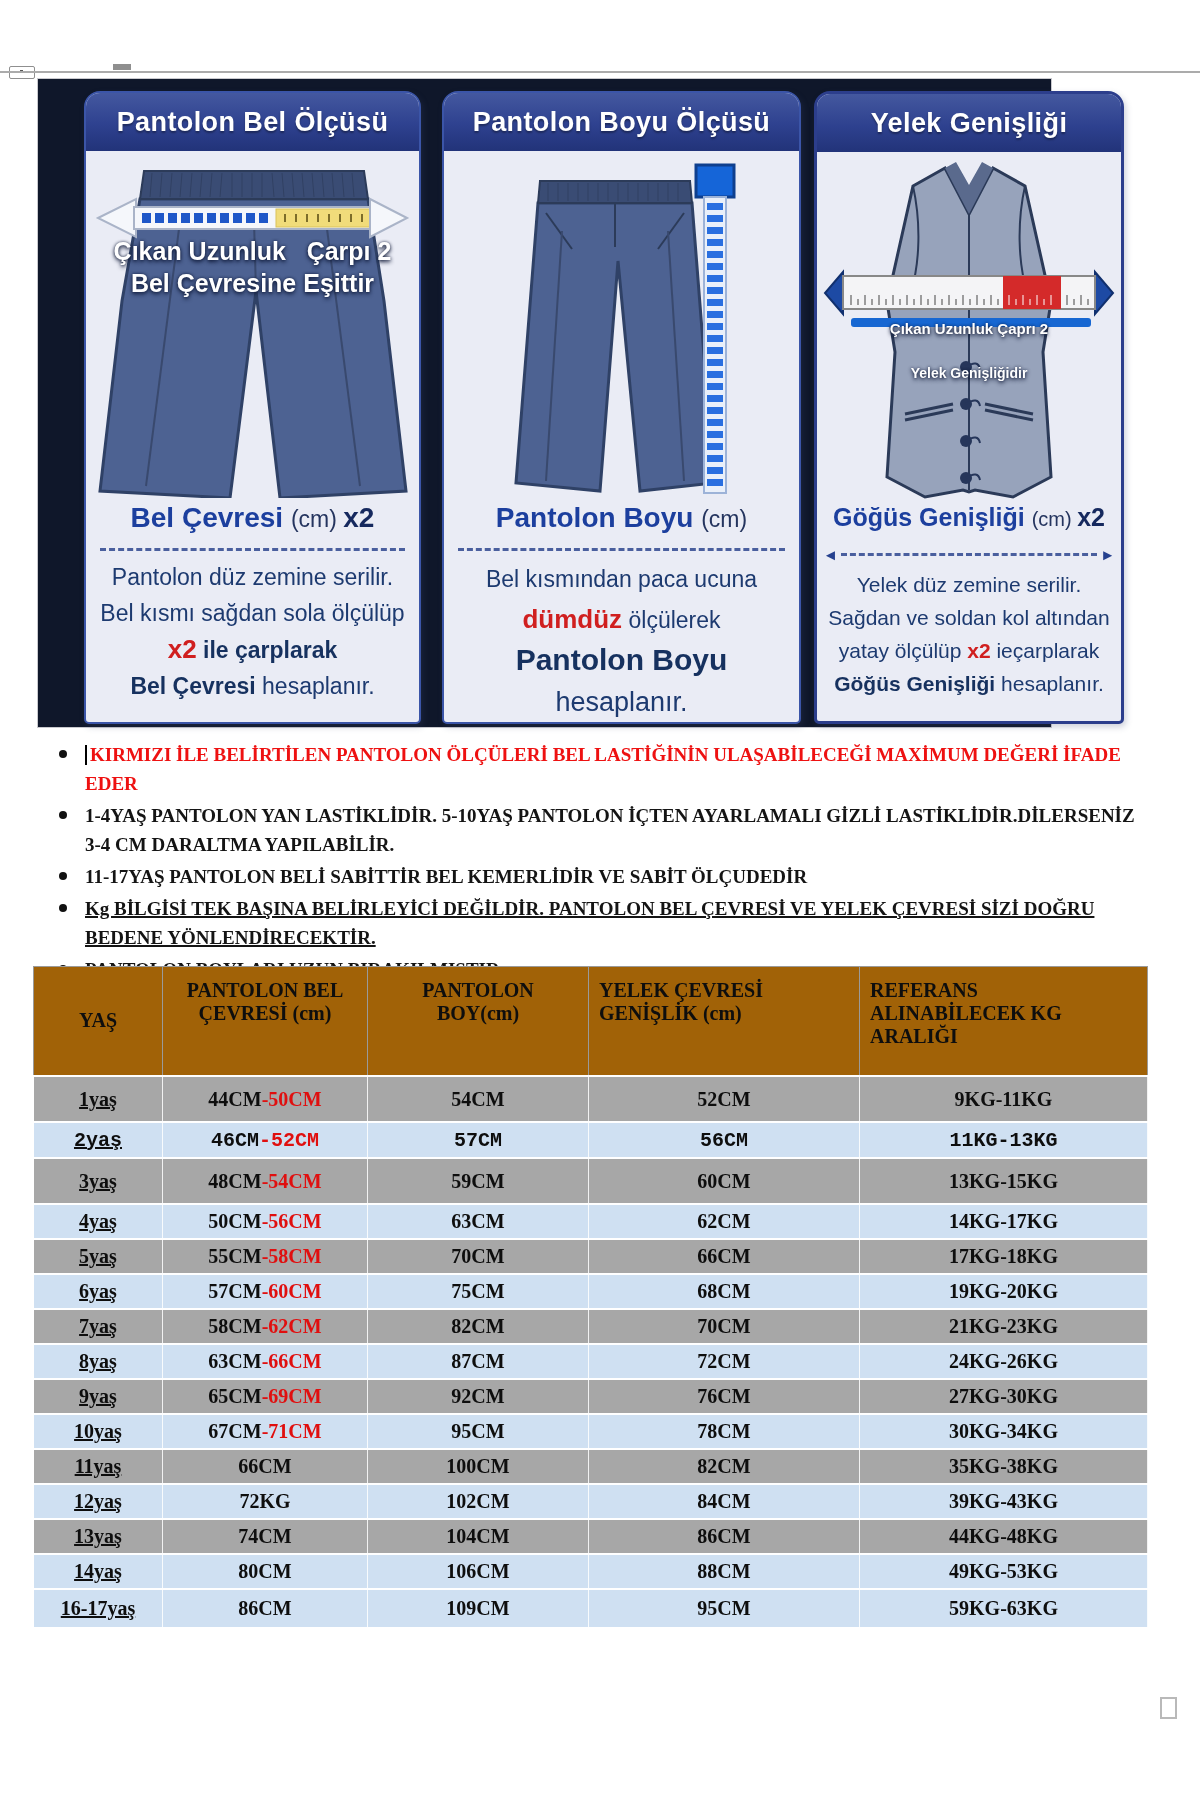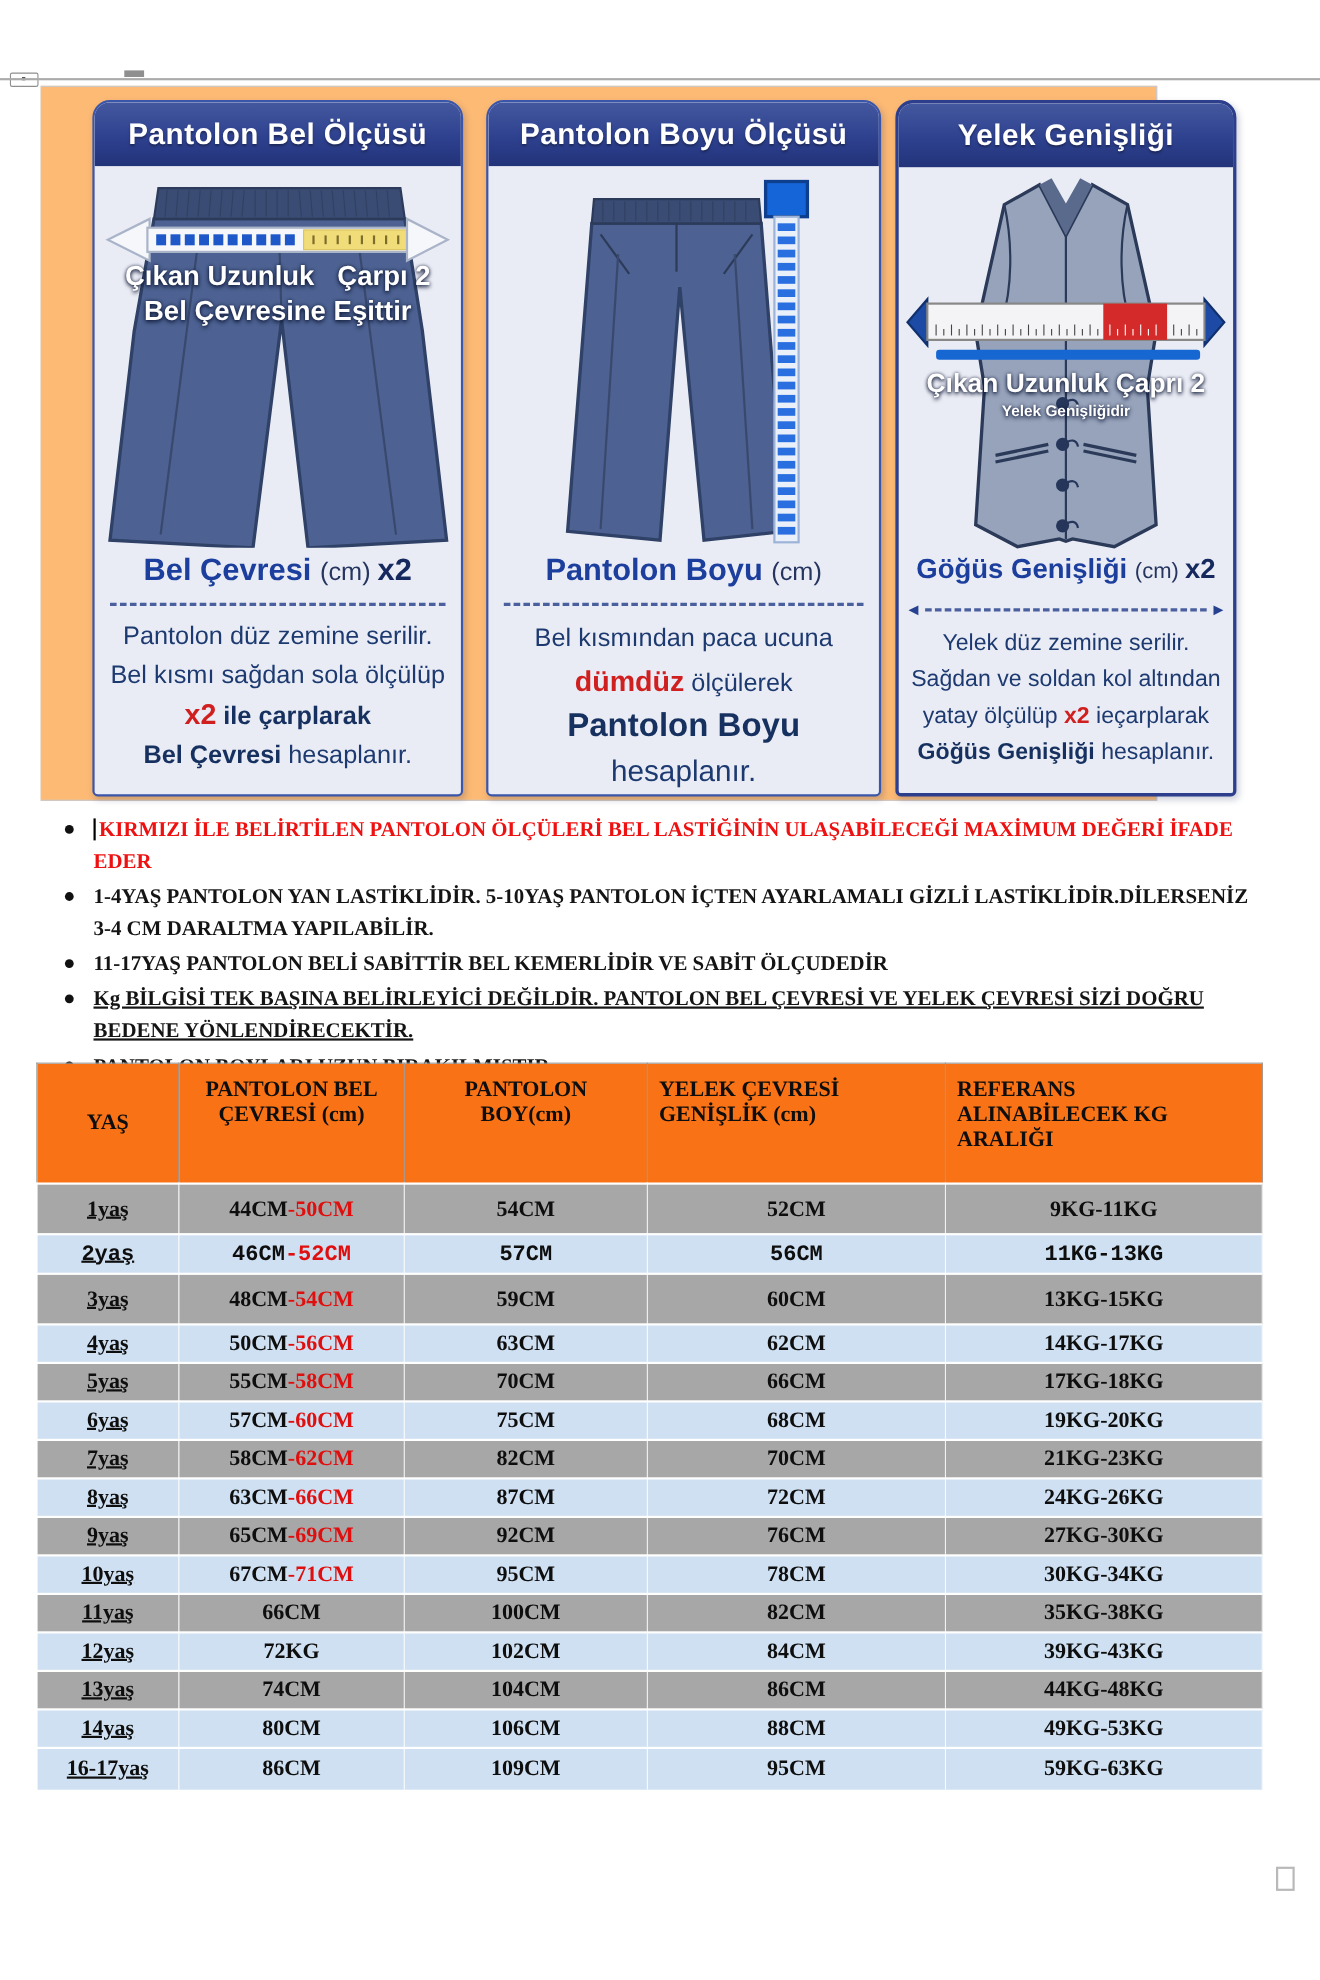--- a/index.html
+++ b/index.html
@@ -8,40 +8,40 @@
 
   
   .top-rule   { position:absolute; left:0; top:71px; width:1200px; height:2px; background:#ababab; }
   .corner-box { position:absolute; left:9px; top:66px; width:24px; height:11px;
                 border:1px solid #8f8f8f; background:#fff; border-radius:2px; }
   .corner-box::after { content:""; position:absolute; left:10px; top:3px; width:3px; height:3px; background:#555; }
   .top-dash   { position:absolute; left:113px; top:64px; width:18px; height:6px; background:#8f8f8f; }
 
   
   .figure { position:absolute; left:37px; top:78px; width:1015px; height:650px;
-            background:#fdba74; border:1px solid #c9c9ce; box-sizing:border-box; }
+            background:#0f172a; border:1px solid #c9c9ce; box-sizing:border-box; }
   .panel  { position:absolute; top:12px; height:633px; background:#eaecf5;
             border:2px solid #3b55a8; border-radius:16px 16px 5px 5px;
             box-sizing:border-box; overflow:hidden; box-shadow:2px 3px 6px rgba(60,70,110,.25); }
   .panel.p1 { left:46px;  width:337px; }
   .panel.p2 { left:404px; width:359px; }
   .panel.p3 { left:776px; width:310px; border-width:3px; border-color:#2c3e8c; }
 
   .panel-header { height:58px; display:flex; align-items:center; justify-content:center;
                   background:linear-gradient(180deg,#44589f 0%,#2e418f 55%,#223379 100%);
                   color:#fff; font-weight:bold; font-size:27px; letter-spacing:.4px;
                   text-shadow:0 2px 2px rgba(0,0,0,.35); }
 
   .ill { position:relative; height:347px; }
   .ill svg { position:absolute; left:0; top:0; }
   .overlay { position:absolute; left:0; right:0; text-align:center; color:#fff; font-weight:bold;
              text-shadow:0 2px 4px rgba(10,20,50,.9), 0 0 3px rgba(10,20,50,.7); }
   .p1 .ov1 { top:86px;  font-size:25px; }
   .p1 .ov2 { top:118px; font-size:25px; }
-  .p3 .ov1 { top:183px; font-size:24px; }
+  .p3 .ov1 { top:168px; font-size:15px; }
   .p3 .ov2 { top:213px; font-size:14px; }
 
   .caption { height:42px; display:flex; align-items:baseline; justify-content:center; white-space:pre; padding-top:4px; }
   .cap-main { color:#1c3f9e; font-weight:bold; font-size:28px; }
   .cap-unit { color:#25355f; font-size:23px; }
   .cap-mult { color:#16295e; font-weight:bold; font-size:28px; }
   .p3 .cap-main, .p3 .cap-mult { font-size:25px; }
   .p3 .cap-unit { font-size:20px; }
 
   .dashline { margin:4px 14px 8px; border-top:3px dashed #4a5f9e; }
@@ -64,21 +64,21 @@
   .bullets li { position:relative; padding-left:40px; margin-bottom:3px; line-height:29px; }
   .bullets li::before { content:""; position:absolute; left:14px; top:10px; width:8px; height:8px;
                         border-radius:50%; background:#111; }
   .b-red span.btxt { color:#ee1111; }
   .b-underline span.btxt { text-decoration:underline; text-decoration-thickness:2px; }
   .cursor { display:inline-block; width:2px; height:20px; background:#000; margin-right:3px; vertical-align:-4px; }
 
   
   .size-table { position:absolute; left:33px; top:966px; width:1114px; border-collapse:collapse; table-layout:fixed;
                 font-family:"Liberation Serif", serif; font-weight:bold; font-size:20px; color:#0e0e0e; }
-  .size-table th { background:#f97316; border:1px solid #9a9a9a; height:95px; white-space:pre-line;
+  .size-table th { background:#a16207; border:1px solid #9a9a9a; height:95px; white-space:pre-line;
                    vertical-align:top; padding-top:12px; font-size:20px; }
   .size-table th.h-age { vertical-align:middle; padding-top:0; }
   .size-table th.h-left { text-align:left; padding-left:10px; }
   .size-table tbody tr { border-top:2px solid #ffffff; height:35px;margin-left:12px; }
   .size-table tbody tr:nth-child(1) { height:46px; }
   .size-table tbody tr:nth-child(2) { height:36px;font-family:Liberation Mono, monospace; }
   .size-table tbody tr:nth-child(3) { height:46px; }
   .size-table tbody tr:nth-child(15){ height:38px; }
   .size-table td { text-align:center; border-left:1px solid rgba(255,255,255,.85);
                    border-right:1px solid rgba(255,255,255,.85); }

